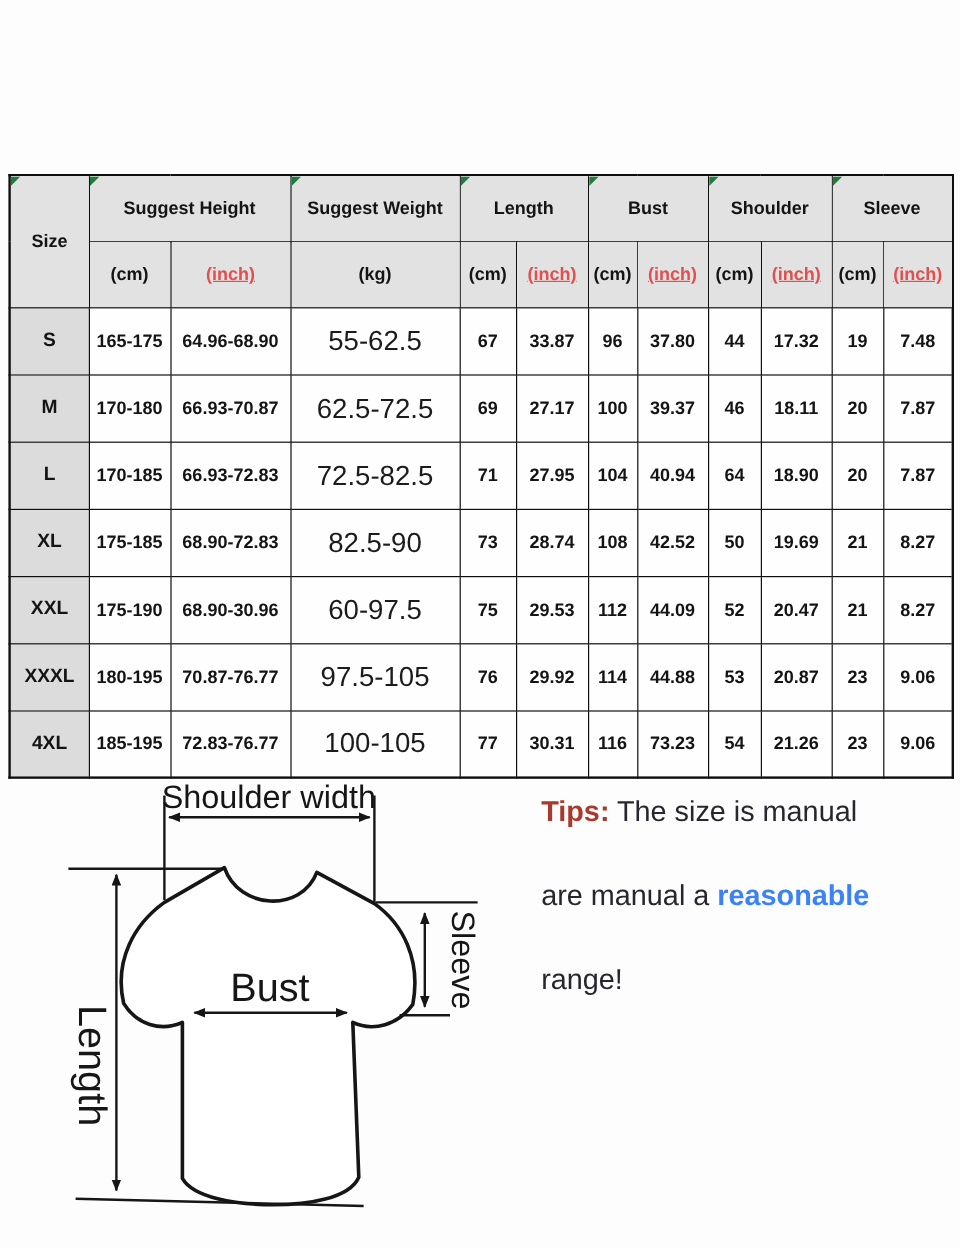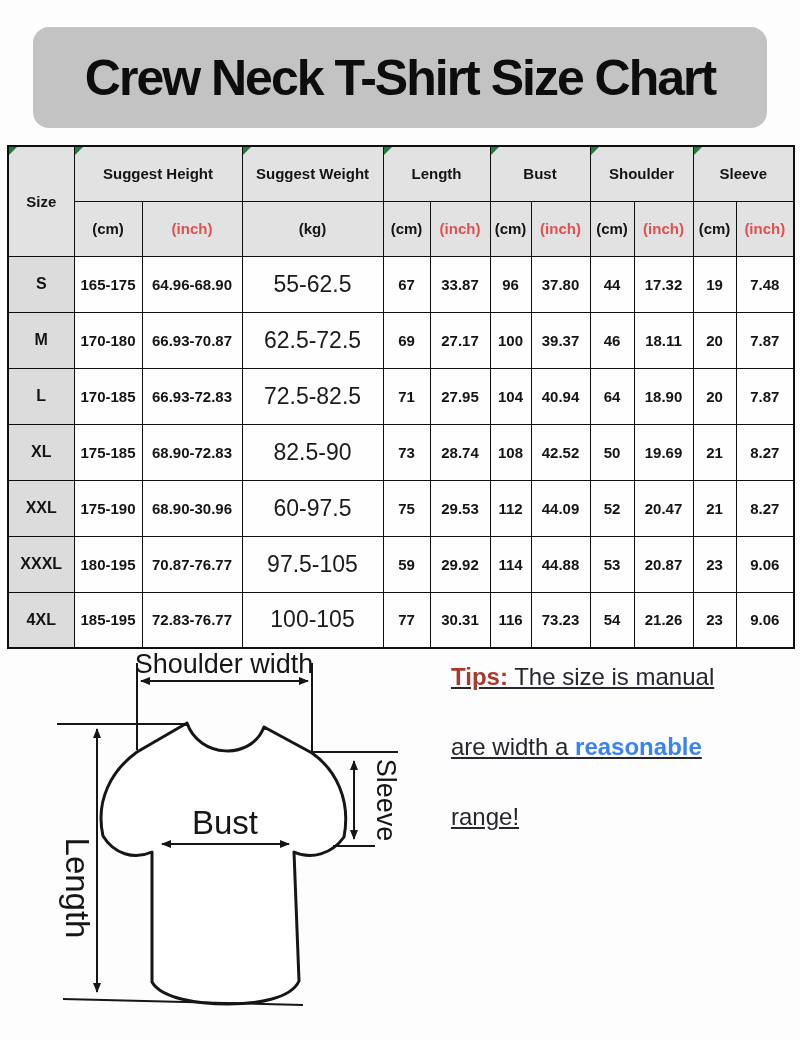--- a/index.html
+++ b/index.html
@@ -26,45 +26,42 @@
   .size-table th,.size-table td{
     border:1.5px solid #0f0f0f;text-align:center;vertical-align:middle;
     padding:0;font-size:15px;font-weight:700;color:#141414;overflow:hidden;
   }
   .size-table thead th{background:#e2e2e2;position:relative;}
   .size-table thead tr{height:55px;}
   .size-table tbody tr{height:56px;}
   .size-table tbody th{background:#dcdcdc;font-size:16px;}
   .size-table td{background:#fefefe;}
   .size-table td.kg{font-size:23px;font-weight:400;color:#1b1b1b;text-align:center;}
-  .size-table th.inch{color:#e05050;}
+  .size-table th.inch{color:#e05050;text-decoration:underline;}
   
   .size-table th.tri::before{
     content:"";position:absolute;top:0;left:0;width:0;height:0;
     border-top:8px solid #1e7c3c;border-right:8px solid transparent;
   }
   
   .diagram{position:absolute;left:0;top:648px;}
   .diagram text{fill:#161616;font-family:"Liberation Sans",sans-serif;}
   
   .tips{position:absolute;left:451px;top:664px;width:340px;
     font-size:24px;color:#26262e;line-height:26px;}
-  .tips-line{margin-bottom:44px;white-space:nowrap;text-decoration:underline;}
+  .tips-line{margin-bottom:44px;white-space:nowrap;}
   .t-label{color:#a8392c;font-weight:700;}
   .t-red{color:#bd3c2e;font-weight:700;}
   .t-bright{color:#3b82f6;font-weight:700;}
 </style>
 </head>
 <body>
 
 <div class="page">
 
-  <div class="banner">
-    <h1>Crew Neck T-Shirt Size Chart</h1>
-  </div>
 
   <table class="size-table">
     <colgroup>
       <col style="width:66px">
         <col style="width:68px">
         <col style="width:100px">
       <col style="width:141px">
         <col style="width:47px">
         <col style="width:60px">
       <col style="width:41px">
@@ -167,21 +164,21 @@
           <td>52</td>
           <td>20.47</td>
           <td>21</td>
           <td>8.27</td>
         </tr>
         <tr>
           <th>XXXL</th>
           <td>180-195</td>
           <td>70.87-76.77</td>
           <td class="kg">97.5-105</td>
-          <td>59</td>
+          <td>76</td>
           <td>29.92</td>
           <td>114</td>
           <td>44.88</td>
           <td>53</td>
           <td>20.87</td>
           <td>23</td>
           <td>9.06</td>
         </tr>
         <tr>
           <th>4XL</th>
@@ -234,17 +231,17 @@
     <line x1="354" y1="113" x2="354" y2="191" stroke="#161616" stroke-width="2" marker-start="url(#ah)" marker-end="url(#ah)"></line>
     <line x1="333" y1="198" x2="375" y2="198" stroke="#161616" stroke-width="2"></line>
     <text transform="translate(377 152) rotate(90)" text-anchor="middle" font-size="27">Sleeve</text>
 
     <text x="225" y="186" text-anchor="middle" font-size="33">Bust</text>
     <line x1="162" y1="196" x2="289" y2="196" stroke="#161616" stroke-width="2" marker-start="url(#ah)" marker-end="url(#ah)"></line>
   </svg>
 
   <div class="tips">
       <div class="tips-line"><span class="t-label">Tips:</span><span> The size is manual</span></div>
-      <div class="tips-line"><span>are width a </span><span class="t-bright">reasonable</span></div>
+      <div class="tips-line"><span>are manual a </span><span class="t-bright">reasonable</span></div>
       <div class="tips-line"><span>range!</span></div>
     </div>
 
 </div>
 
 </body></html>

